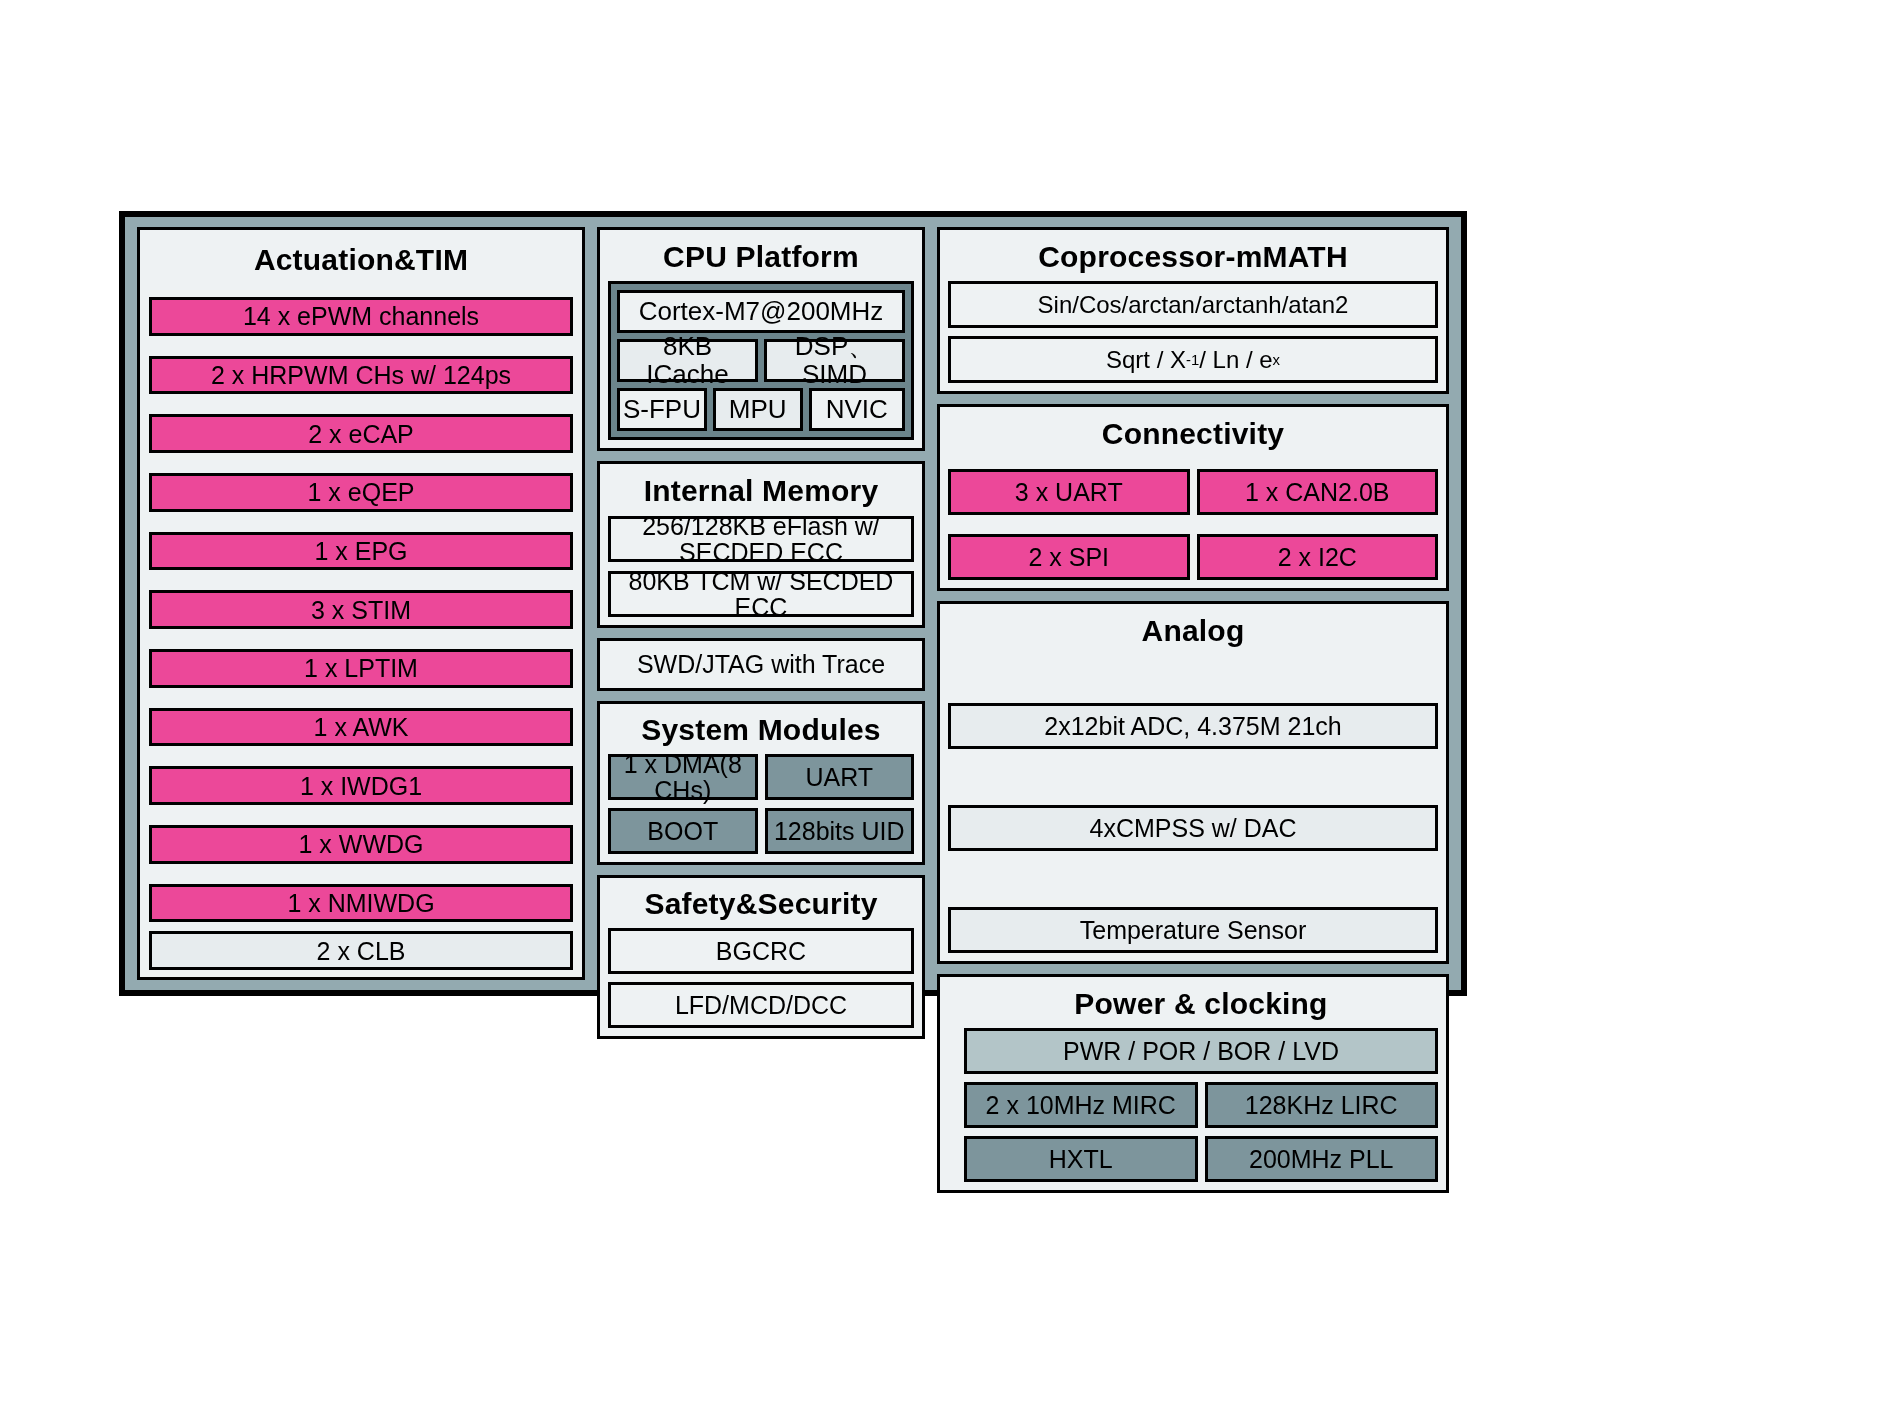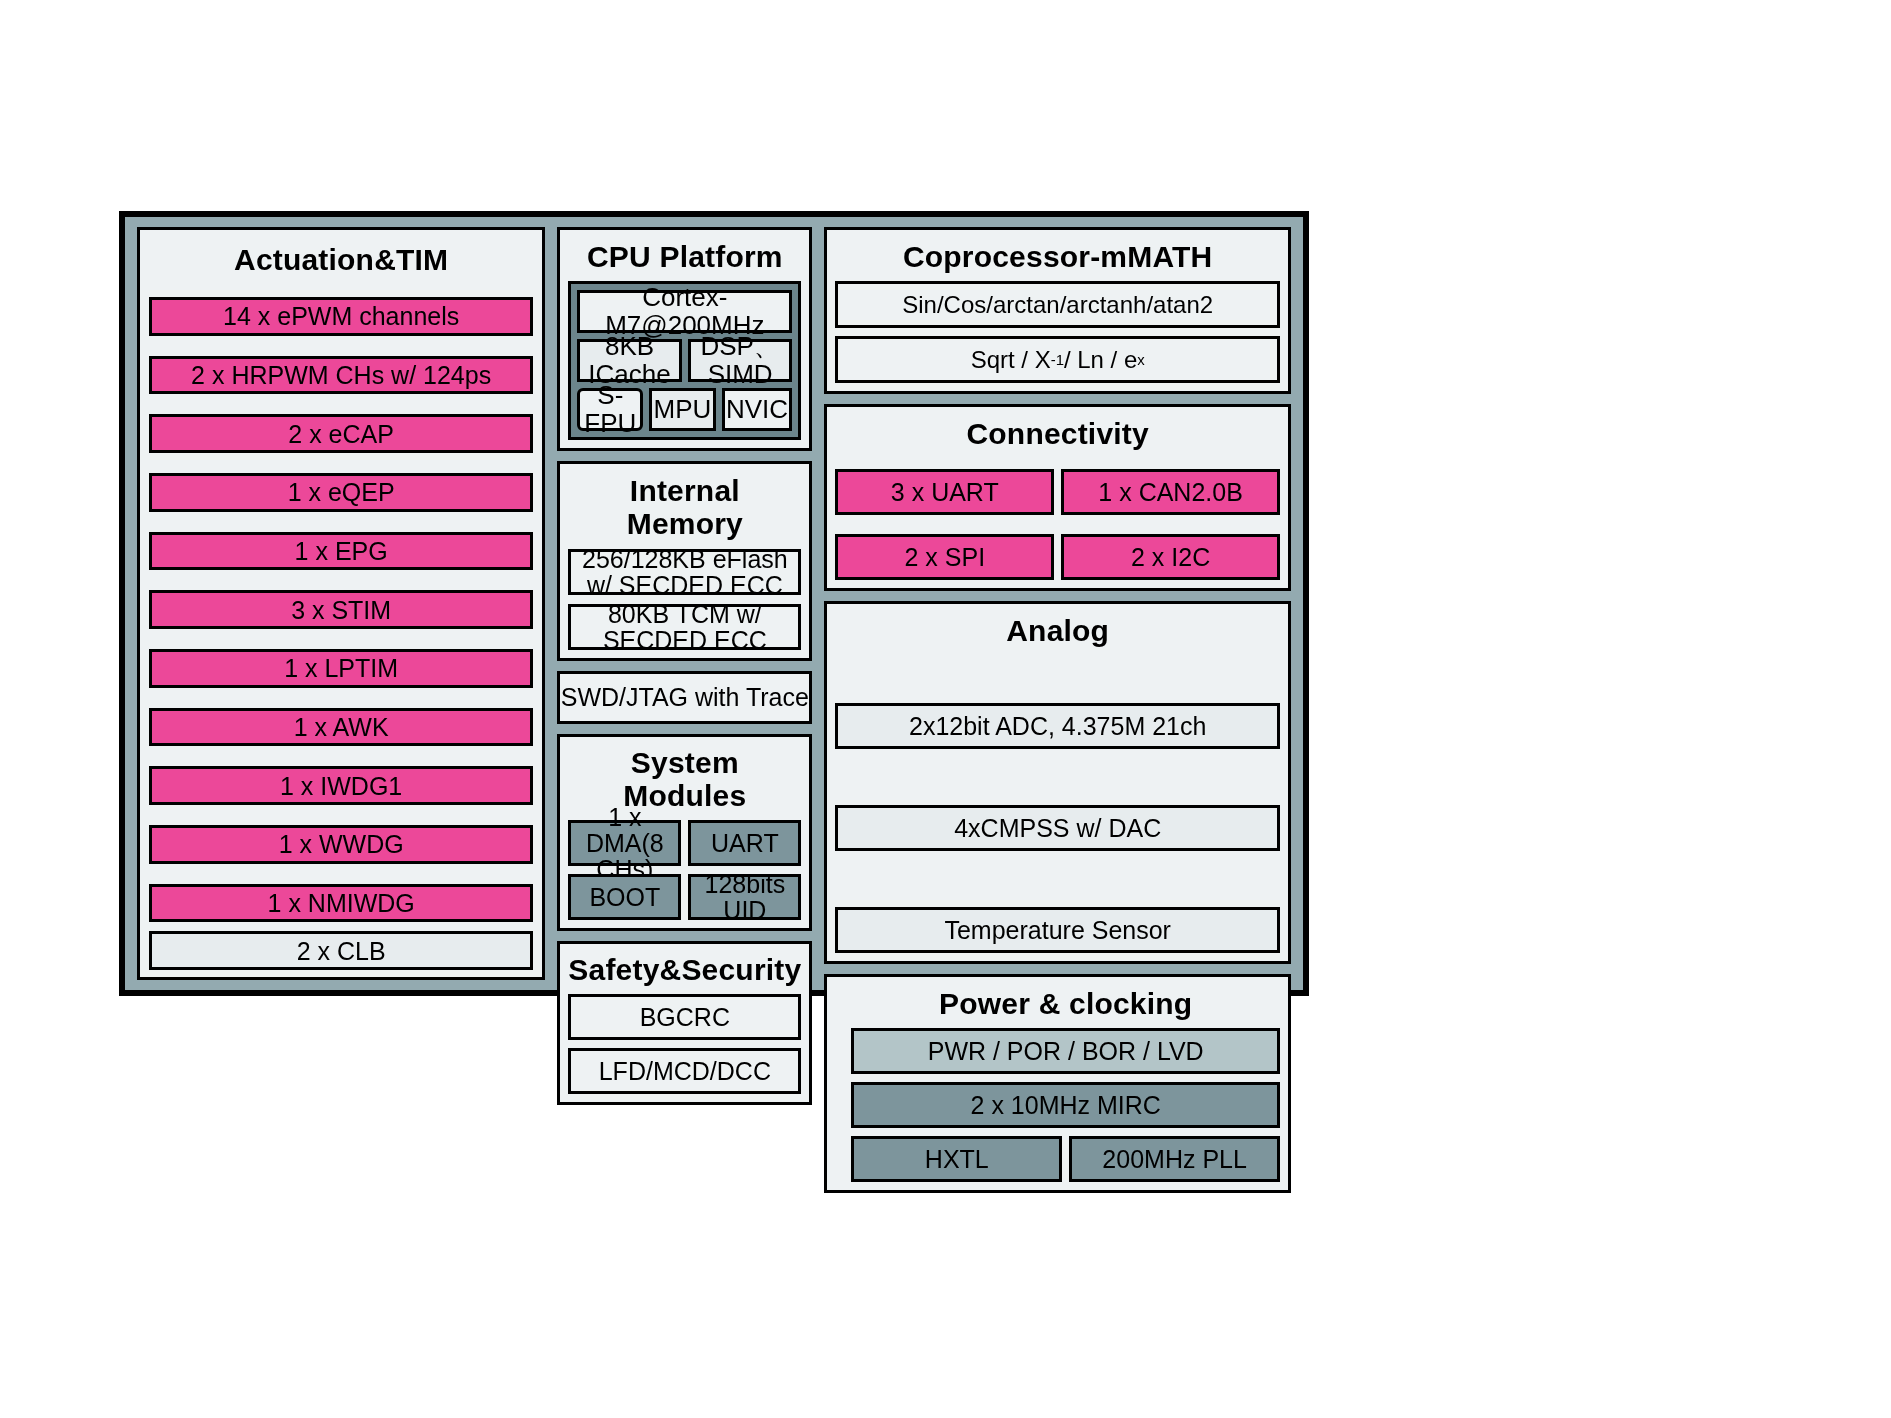--- a/index.html
+++ b/index.html
@@ -3,21 +3,21 @@
 <meta charset="utf-8">
 <style>
   html,body{margin:0;padding:0;background:#ffffff;}
   body{width:1891px;height:1418px;font-family:"Liberation Sans",sans-serif;}
 
   
   #canvas{position:relative;width:1891px;height:1418px;background:#ffffff;}
 
   
   .chip-outer{
-    position:absolute;left:119px;top:211px;width:1190px;height:785px;
+    position:absolute;left:119px;top:211px;width:1348px;height:785px;
     background:#93aab0;border:6px solid #000000;box-sizing:border-box;
     padding:10px 12px;display:flex;gap:12px;
   }
 
   
   .col{display:flex;flex-direction:column;box-sizing:border-box;}
   .col-left{width:448px;}
   .col-mid{flex:1;}
   .col-right{width:512px;}
 
@@ -58,21 +58,21 @@
 
   .cpu-platform{padding:4px 8px 8px 8px;}
   .cpu-platform .group-title{font-size:30px;margin:6px 0 8px 0;}
   .cpu-inner{
     background:#6c858c;border:3px solid #000;box-sizing:border-box;
     padding:6px;display:flex;flex-direction:column;gap:6px;
   }
   .cpu-inner .cell{font-size:26px;height:43px;}
   .cpu-row{display:flex;gap:6px;}
   .cpu-row>.cell{flex:1;}
-  .cpu-row-3>.cell:nth-child(1){flex:1.02;border-radius:6px;}
+  .cpu-row-3>.cell:nth-child(1){flex:1.02;}
   .cpu-row-3>.cell:nth-child(2){flex:1.02;}
   .cpu-row-3>.cell:nth-child(3){flex:1.1;}
 
   .intmem{padding:4px 8px 8px 8px;}
   .intmem .group-title{font-size:30px;margin:6px 0 9px 0;}
   .intmem .cell{font-size:25px;height:46px;margin-bottom:9px;}
   .intmem .cell:last-child{margin-bottom:0;}
 
   .swd{padding:0;background:#eef2f3;border:3px solid #000;}
   .swd .cell{font-size:25px;height:47px;border:none;background:#eef2f3;width:100%;}
@@ -214,20 +214,21 @@
         <div class="cell c-light">2x12bit ADC, 4.375M 21ch</div>
         <div class="cell c-light">4xCMPSS w/ DAC</div>
         <div class="cell c-light">Temperature Sensor</div>
       </div>
 
       <div class="group power">
         <div class="group-title">Power &amp; clocking</div>
         <div class="cell c-soft">PWR / POR / BOR / LVD</div>
         <div class="row2">
           <div class="cell c-dark">2 x 10MHz MIRC</div>
+          <div class="cell c-dark">128KHz LIRC</div>
         </div>
         <div class="row2">
           <div class="cell c-dark">HXTL</div>
           <div class="cell c-dark">200MHz PLL</div>
         </div>
       </div>
 
     </div>
 
   </div>

